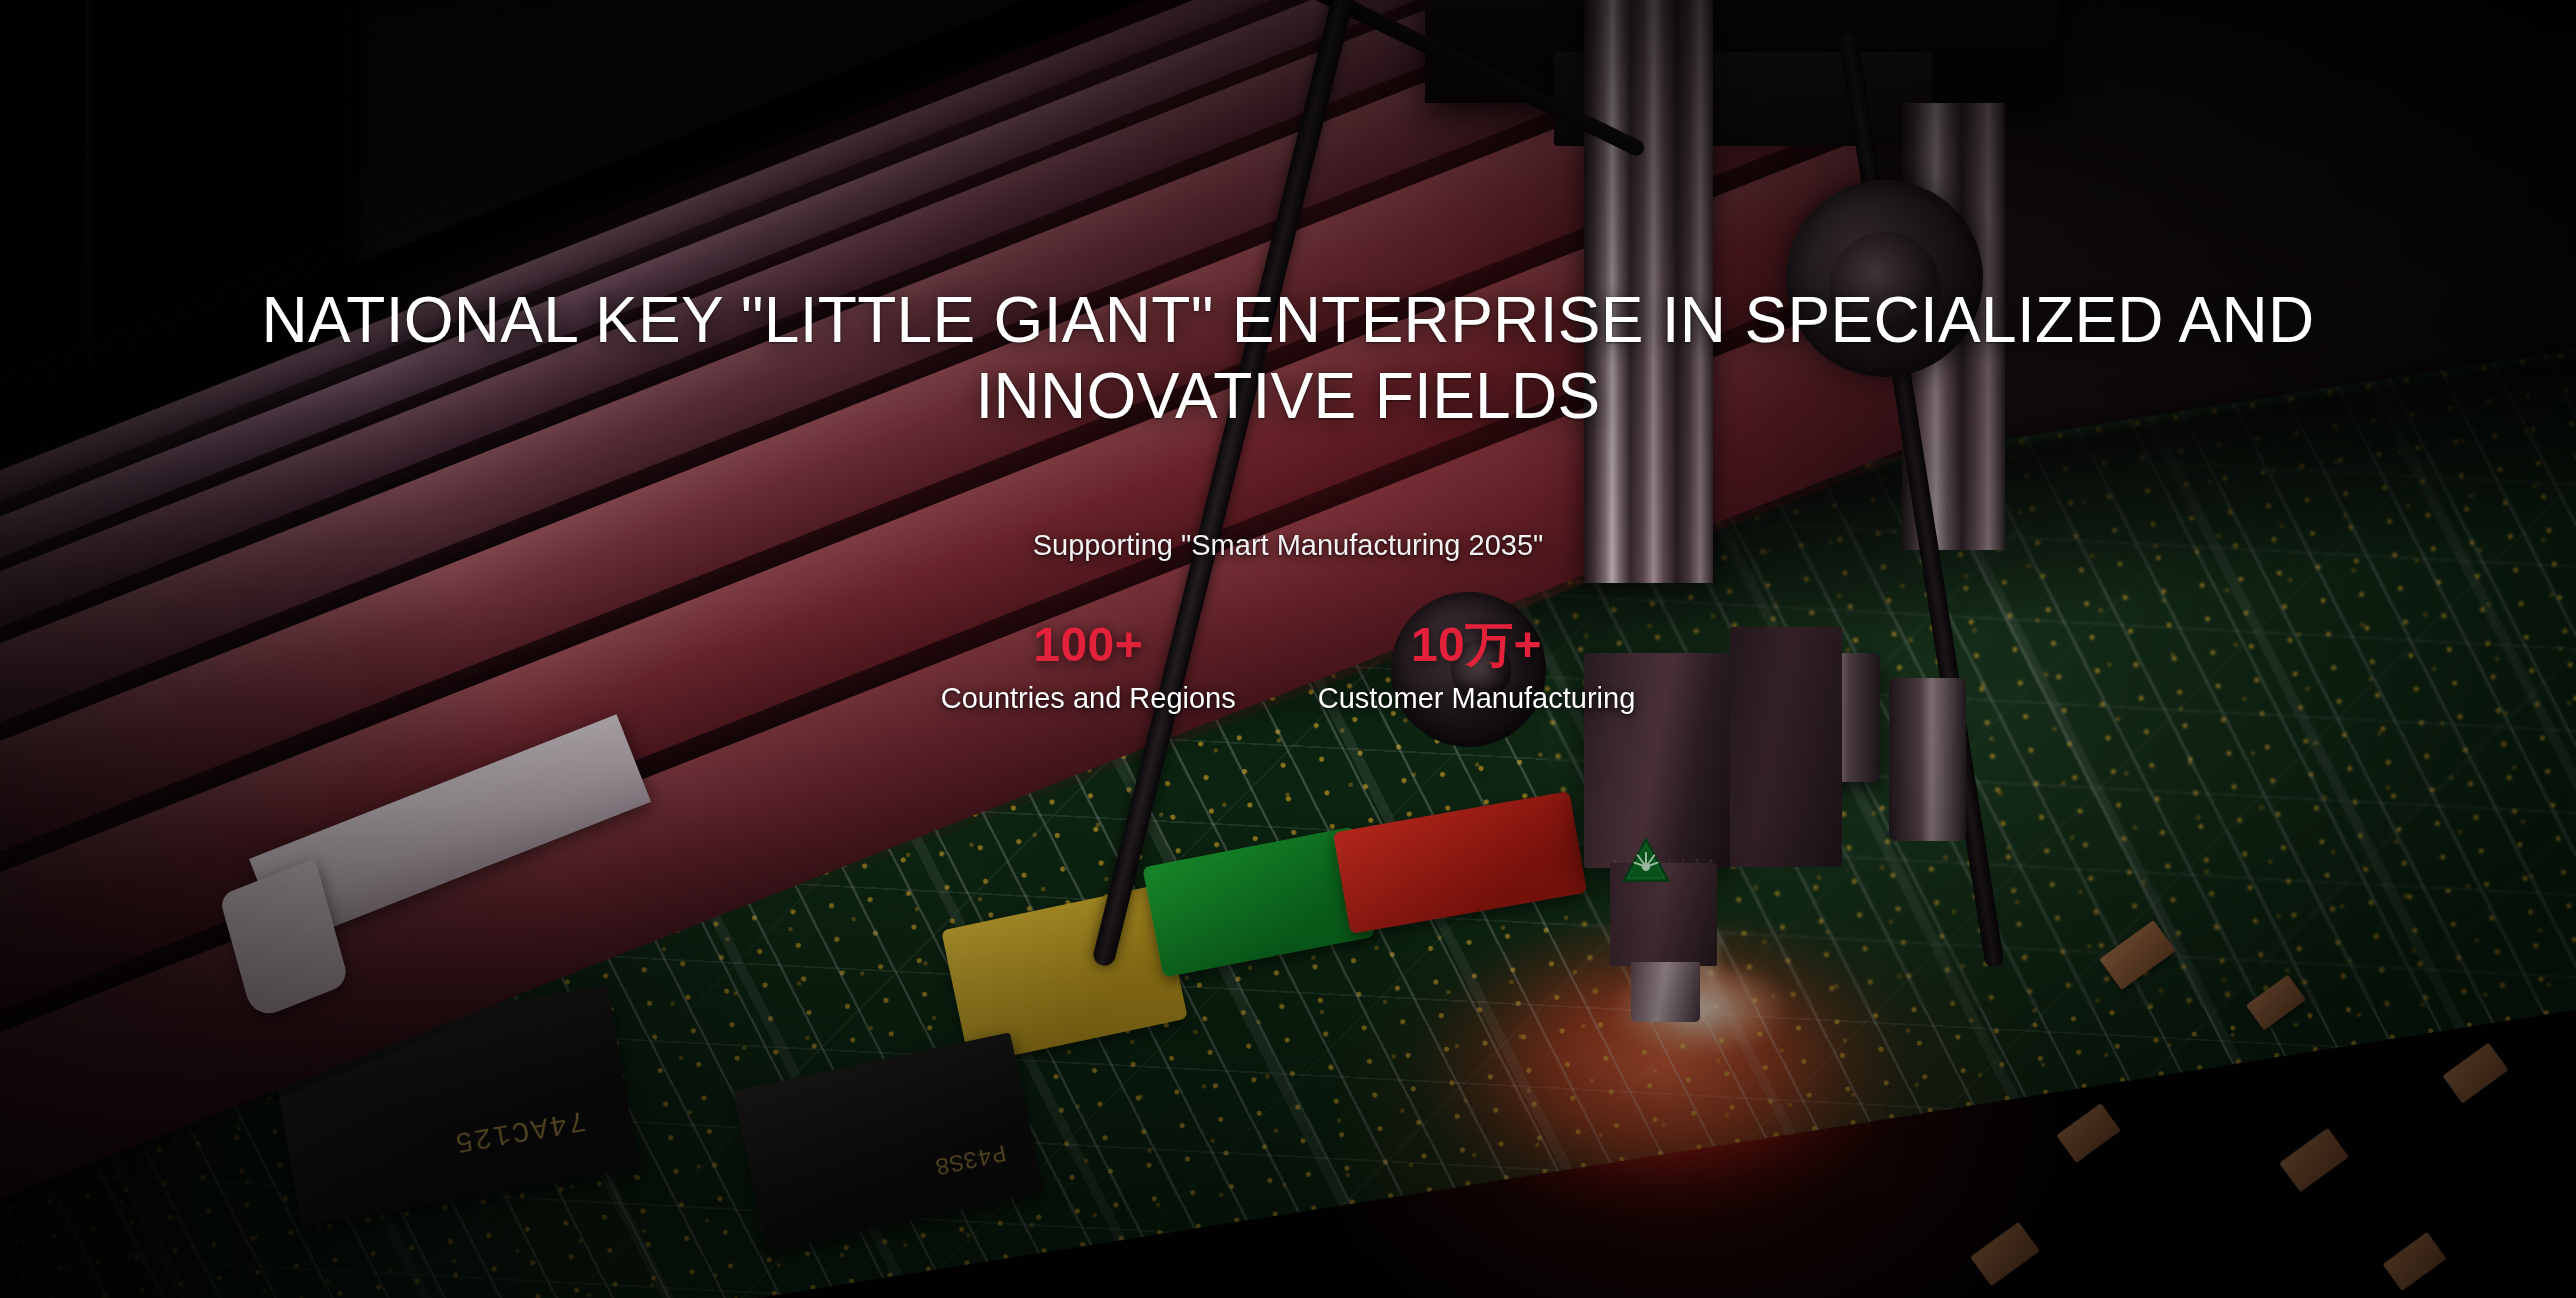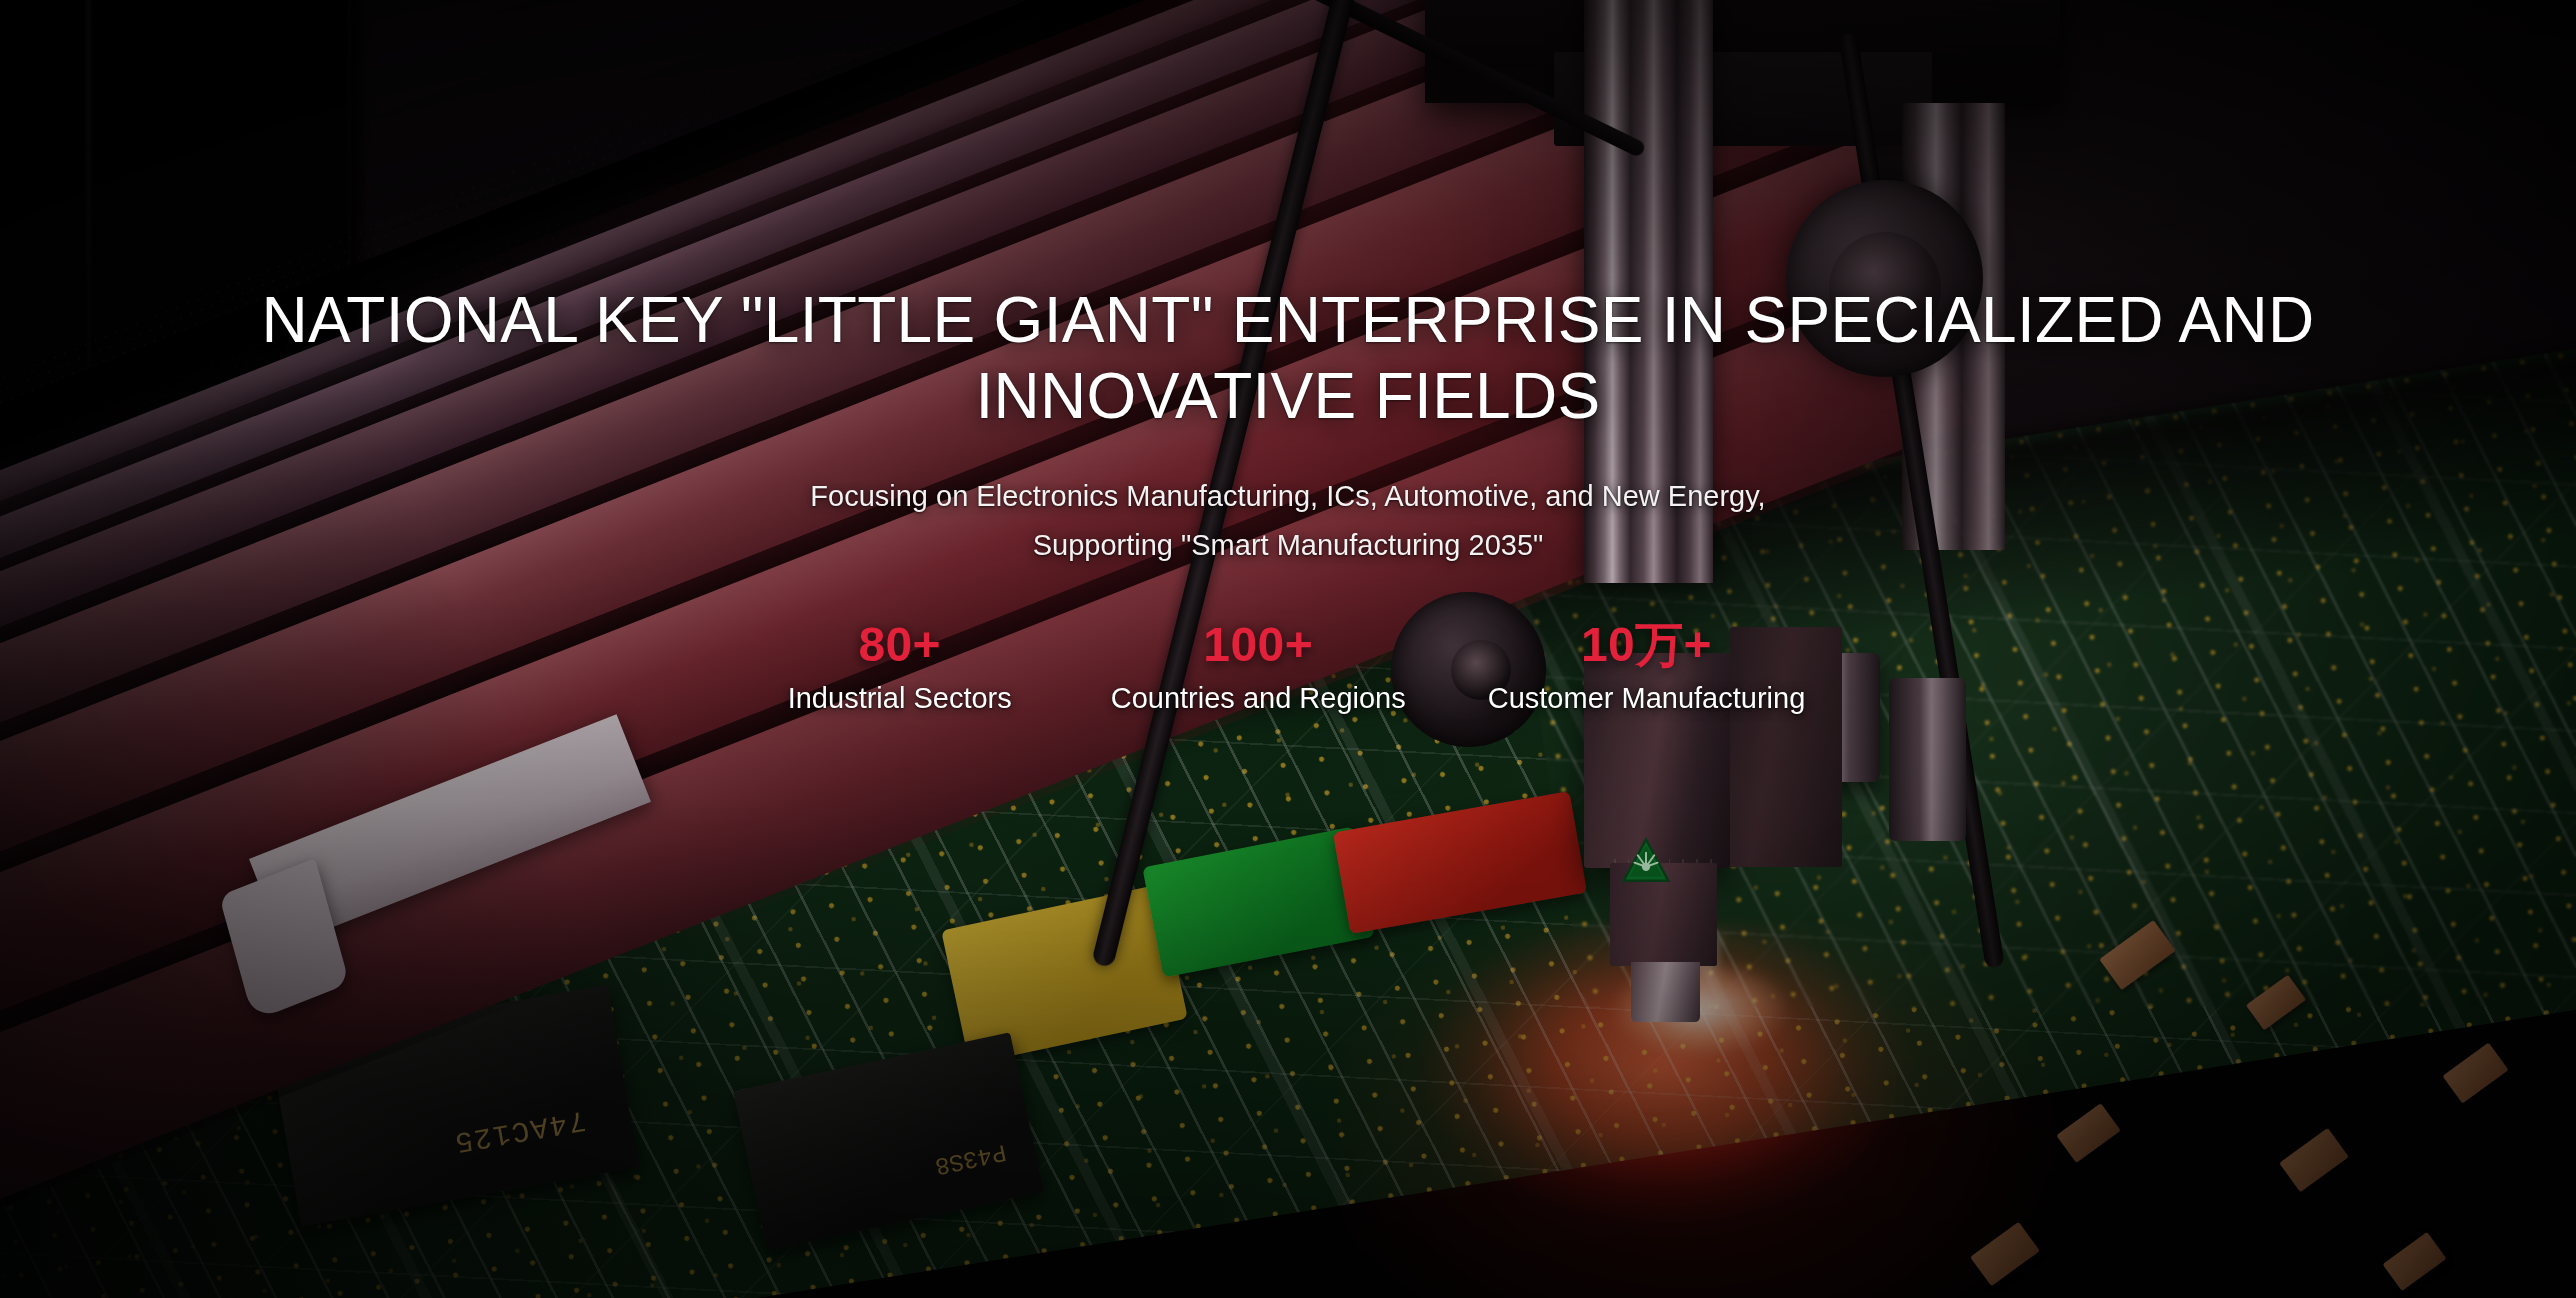--- a/index.html
+++ b/index.html
@@ -448,30 +448,26 @@
     </g>
   </svg>
 
   <div class="vignette"></div>
 
   <div class="content">
 
     <h1 class="headline">NATIONAL KEY "LITTLE GIANT" ENTERPRISE IN SPECIALIZED AND INNOVATIVE FIELDS</h1>
 
     <p class="subline">
-      <span>Focusing on Electronics Manufacturing, ICs, Automotive, and New Energy,</span><br>
+      <br>
       <span>Supporting "Smart Manufacturing 2035"</span>
     </p>
 
     <div class="stats">
 
-      <div class="stat">
-        <div class="stat-value">80+</div>
-        <div class="stat-label">Industrial Sectors</div>
-      </div>
 
       <div class="stat">
         <div class="stat-value">100+</div>
         <div class="stat-label">Countries and Regions</div>
       </div>
 
       <div class="stat">
         <div class="stat-value">10万+</div>
         <div class="stat-label">Customer Manufacturing</div>
       </div>

